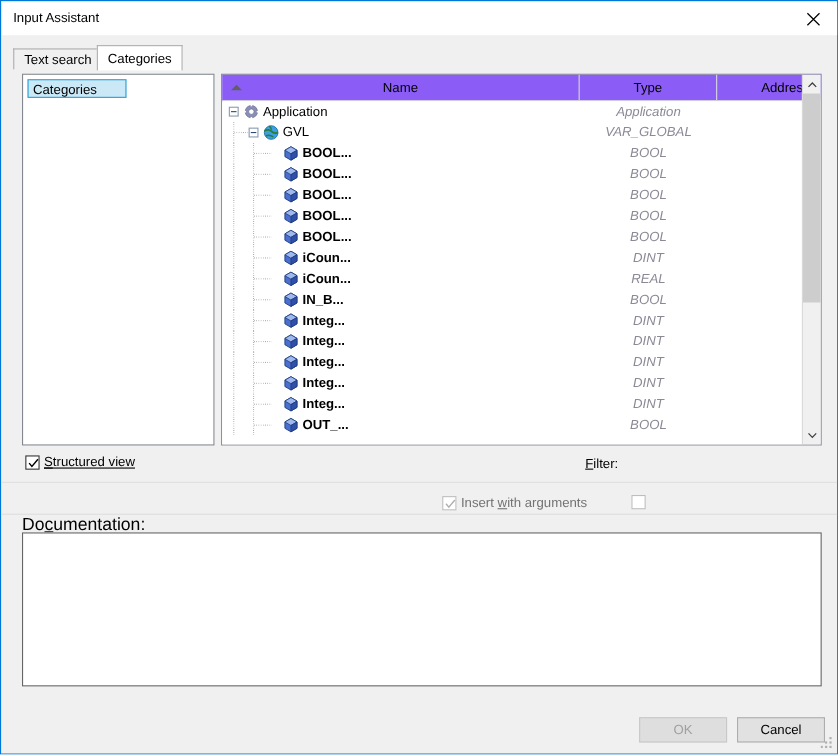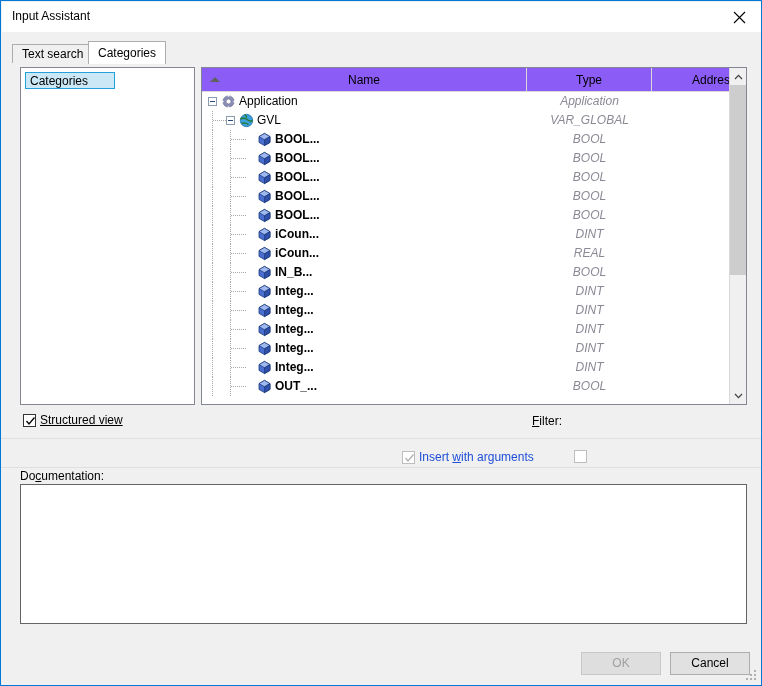--- a/index.html
+++ b/index.html
@@ -246,21 +246,21 @@
     box-sizing: border-box;
     border: 1px solid #333333;
     background: #ffffff;
     margin-right: 4px;
     position: relative;
     flex: none;
   }
   .cbox.disabled { border-color: #bdbdbd; background: #ffffff; }
   .cbox svg { position: absolute; left: 1px; top: 1px; }
   .cblabel { color: #000000; }
-  .cblabel.disabled { color: #1d4ed8; }
+  .cblabel.disabled { color: #737373; }
   .acc { text-decoration: underline; }
 
   
   .filter-label {
     position: absolute;
     left: 531px; top: 413px;
     font-size: 12px;
     color: #000000;
     cursor: default;
   }
@@ -289,21 +289,21 @@
   .sep {
     position: absolute;
     height: 1px;
     background: #dfdfdf;
   }
 
   
   .doc-label {
     position: absolute;
     left: 19px; top: 468px;
-    font-size: 12px;
+    font-size: 16px;
     color: #000000;
     cursor: default;
   }
   #doc-box {
     position: absolute;
     left: 19px; top: 483px;
     width: 727px; height: 140px;
     background: #ffffff;
     border: 1px solid #646464;
     box-sizing: border-box;

